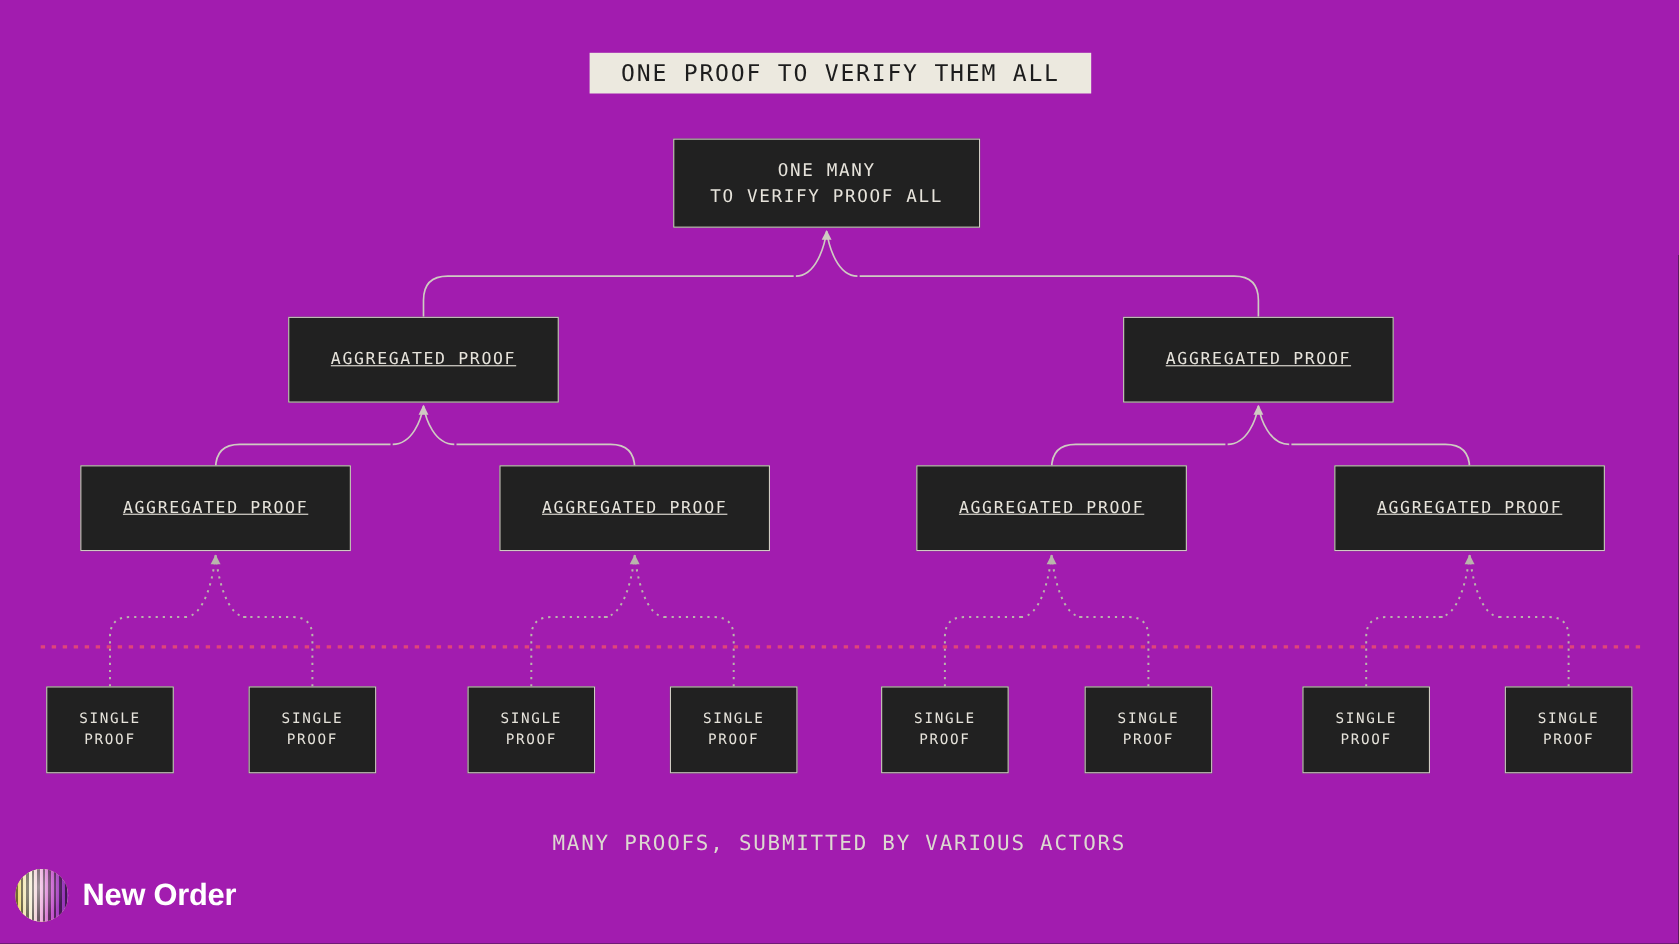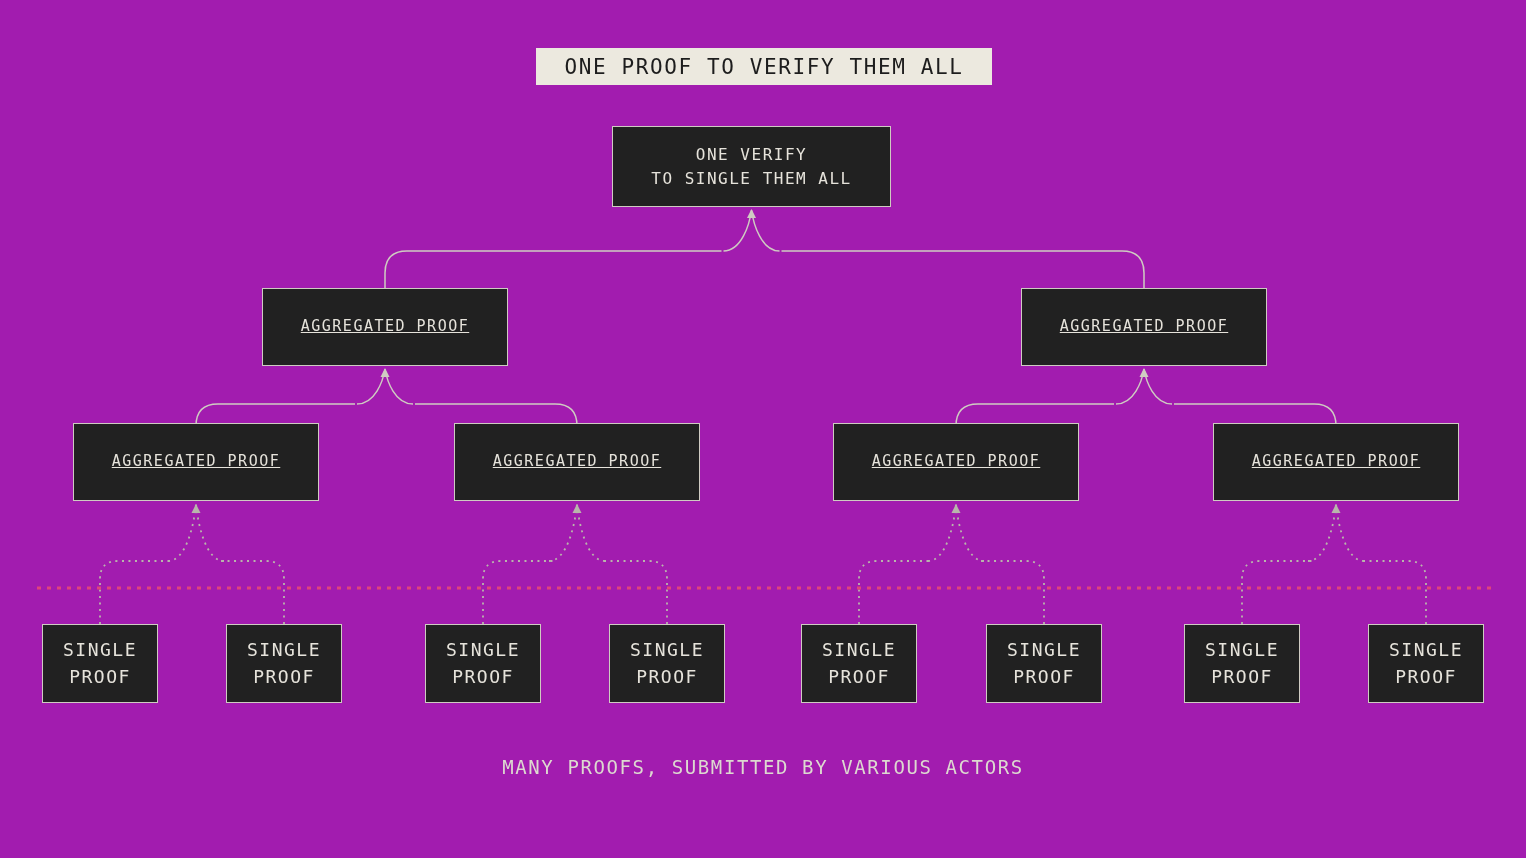--- a/index.html
+++ b/index.html
@@ -46,21 +46,21 @@
     flex-direction: column;
     align-items: center;
     justify-content: center;
     box-sizing: border-box;
     letter-spacing: 1.5px;
     line-height: 1.45;
     text-align: center;
   }
   .node.root    { font-size: 16px; }
   .node.agg     { font-size: 15px; text-decoration: underline; }
-  .node.leaf    { font-size: 18px; }
+  .node.leaf    { font-size: 13px; }
   .caption {
     position: absolute;
     left: 0;
     top: 742px;
     width: 1526px;
     text-align: center;
     color: #ddd9d0;
     font-size: 19px;
     letter-spacing: 1.6px;
     margin-top: 14px;
@@ -139,22 +139,22 @@
       <path d="M 1426 624 L 1426 579 Q 1426 561 1408 561 L 1360 561" fill="none" stroke="#b9b5ac" stroke-width="1.8" stroke-linecap="butt" stroke-dasharray="2 4.5"></path>
       <path d="M 1308 561 C 1326 561 1334 525 1336 504 M 1364 561 C 1346 561 1338 525 1336 504" fill="none" stroke="#b9b5ac" stroke-width="1.8" stroke-linecap="butt" stroke-dasharray="2 4.5"></path>
       <path d="M 1336 504 L 1331.5 513 L 1340.5 513 Z" fill="#b9b5ac"></path>
       <path d="M 37 588 L 1491 588" fill="none" stroke="#e0447a" stroke-width="3" stroke-linecap="butt" stroke-dasharray="4 6"></path>
     </svg>
 
   <div class="title-banner">ONE PROOF TO VERIFY THEM ALL</div>
 
   <div id="nodes">
       <div class="node root" style="left: 612px; top: 126px; width: 279px; height: 81px;">
-        <div>ONE VERIFY</div>
-        <div>TO SINGLE THEM ALL</div>
+        <div>ONE MANY</div>
+        <div>TO VERIFY PROOF ALL</div>
       </div>
       <div class="node agg" style="left: 262px; top: 288px; width: 246px; height: 78px;">
         <div>AGGREGATED PROOF</div>
       </div>
       <div class="node agg" style="left: 1021px; top: 288px; width: 246px; height: 78px;">
         <div>AGGREGATED PROOF</div>
       </div>
       <div class="node agg" style="left: 73px; top: 423px; width: 246px; height: 78px;">
         <div>AGGREGATED PROOF</div>
       </div>
@@ -196,14 +196,21 @@
         <div>PROOF</div>
       </div>
       <div class="node leaf" style="left: 1368px; top: 624px; width: 116px; height: 79px;">
         <div>SINGLE</div>
         <div>PROOF</div>
       </div>
     </div>
 
   <div class="caption">MANY PROOFS, SUBMITTED BY VARIOUS ACTORS</div>
 
+  <div class="brand">
+    <div class="brand-mark">
+      <div class="stripes"></div>
+      <div class="sheen"></div>
+    </div>
+    <div class="brand-name">New Order</div>
+  </div>
 
 </div>
 
 </body></html>

